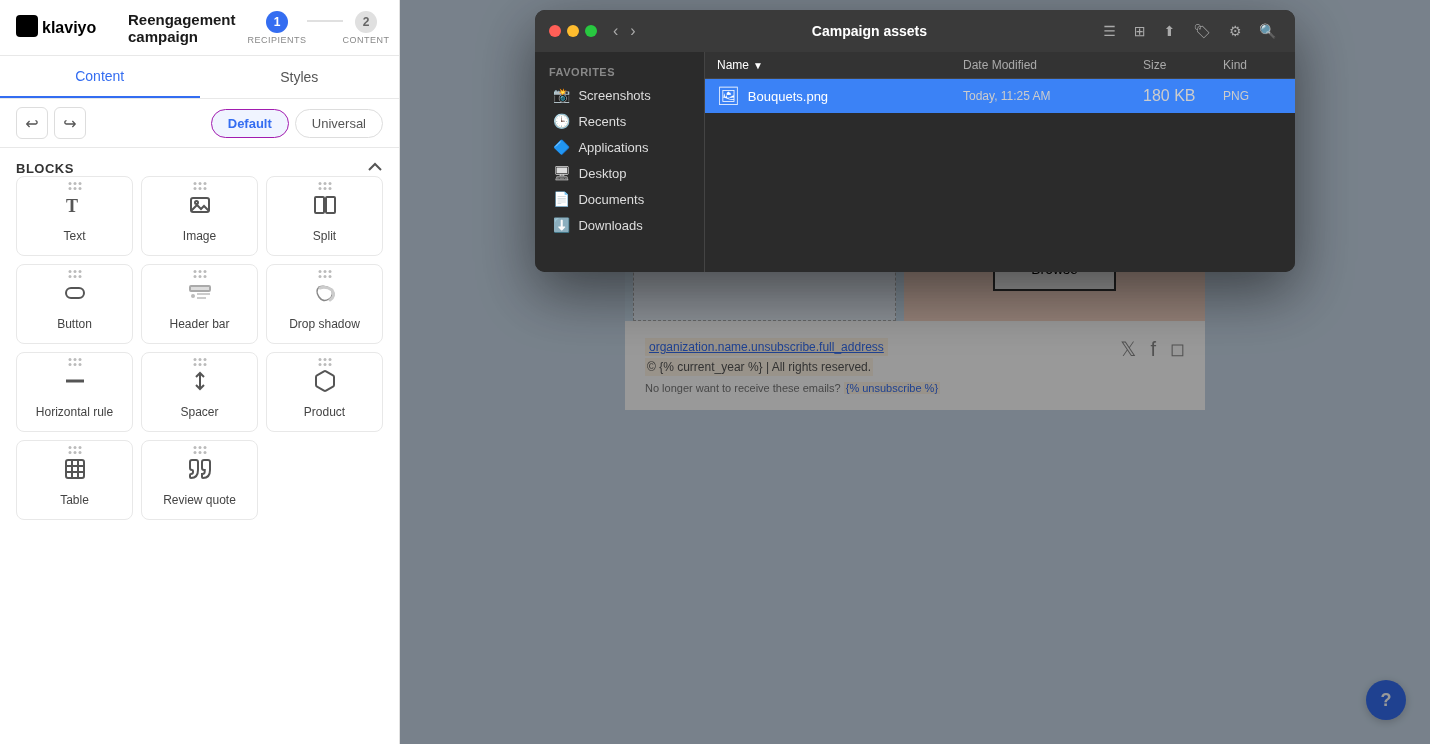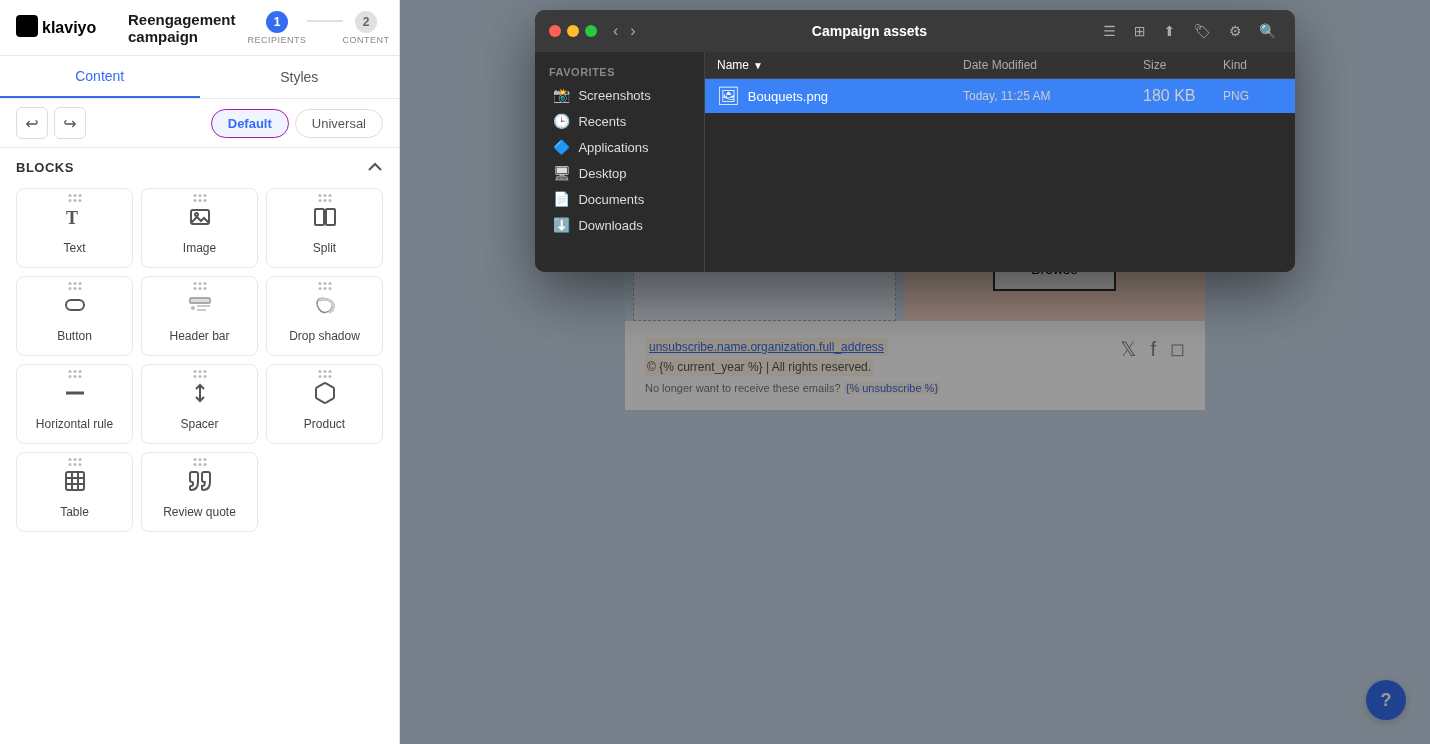--- a/index.html
+++ b/index.html
@@ -42,23 +42,23 @@
     }
 
     .blocks-section {
       flex: 1;
       overflow-y: auto;
       padding: 12px 16px;
     }
 
     .blocks-header {
       display: flex;
-      align-items: flex-start;
+      align-items: center;
       justify-content: space-between;
-      margin-bottom: 12px;
+      margin-bottom: 0;
     }
     .blocks-title {
       font-size: 13px;
       font-weight: 600;
       color: #333;
       text-transform: uppercase;
       letter-spacing: 0.5px;
     }
 
     .blocks-grid {
@@ -603,21 +603,21 @@
           <div style="font-size:13px; color:#333; letter-spacing:1px; text-transform:uppercase; margin-bottom:4px;">UP TO</div>
           <div style="font-size:50px; font-weight:700; color:#333; line-height:1.1;">30% off</div>
           <div style="font-size:13px; color:#555; margin:8px 0 18px;">regular bridesmaid's dresses</div>
           <button style="border:2px solid #333; background:#fff; padding:12px 36px; font-size:14px; cursor:pointer;">Browse</button>
         </div>
       </div>
 
       <div style="background:#fff; padding:16px 20px;">
         <div style="display:flex; justify-content:space-between; align-items:flex-start; margin-bottom:8px;">
           <div>
-            <div style="font-size:12px; color:#346df1; text-decoration:underline; background:#fff5e6; display:inline-block; padding:2px 4px;">unsubscribe.name.organization.full_address</div>
+            <div style="font-size:12px; color:#346df1; text-decoration:underline; background:#fff5e6; display:inline-block; padding:2px 4px;">organization.name.unsubscribe.full_address</div>
             <div style="font-size:12px; color:#555; margin-top:4px;">
               <span style="background:#fff5e6; padding:2px 2px;">© {% current_year %} | All rights reserved.</span>
             </div>
           </div>
           <div style="display:flex; gap:14px; align-items:center;">
             <span style="color:#888; font-size:20px;">𝕏</span>
             <span style="color:#888; font-size:20px;">f</span>
             <span style="color:#888; font-size:18px;">◻</span>
           </div>
         </div>

